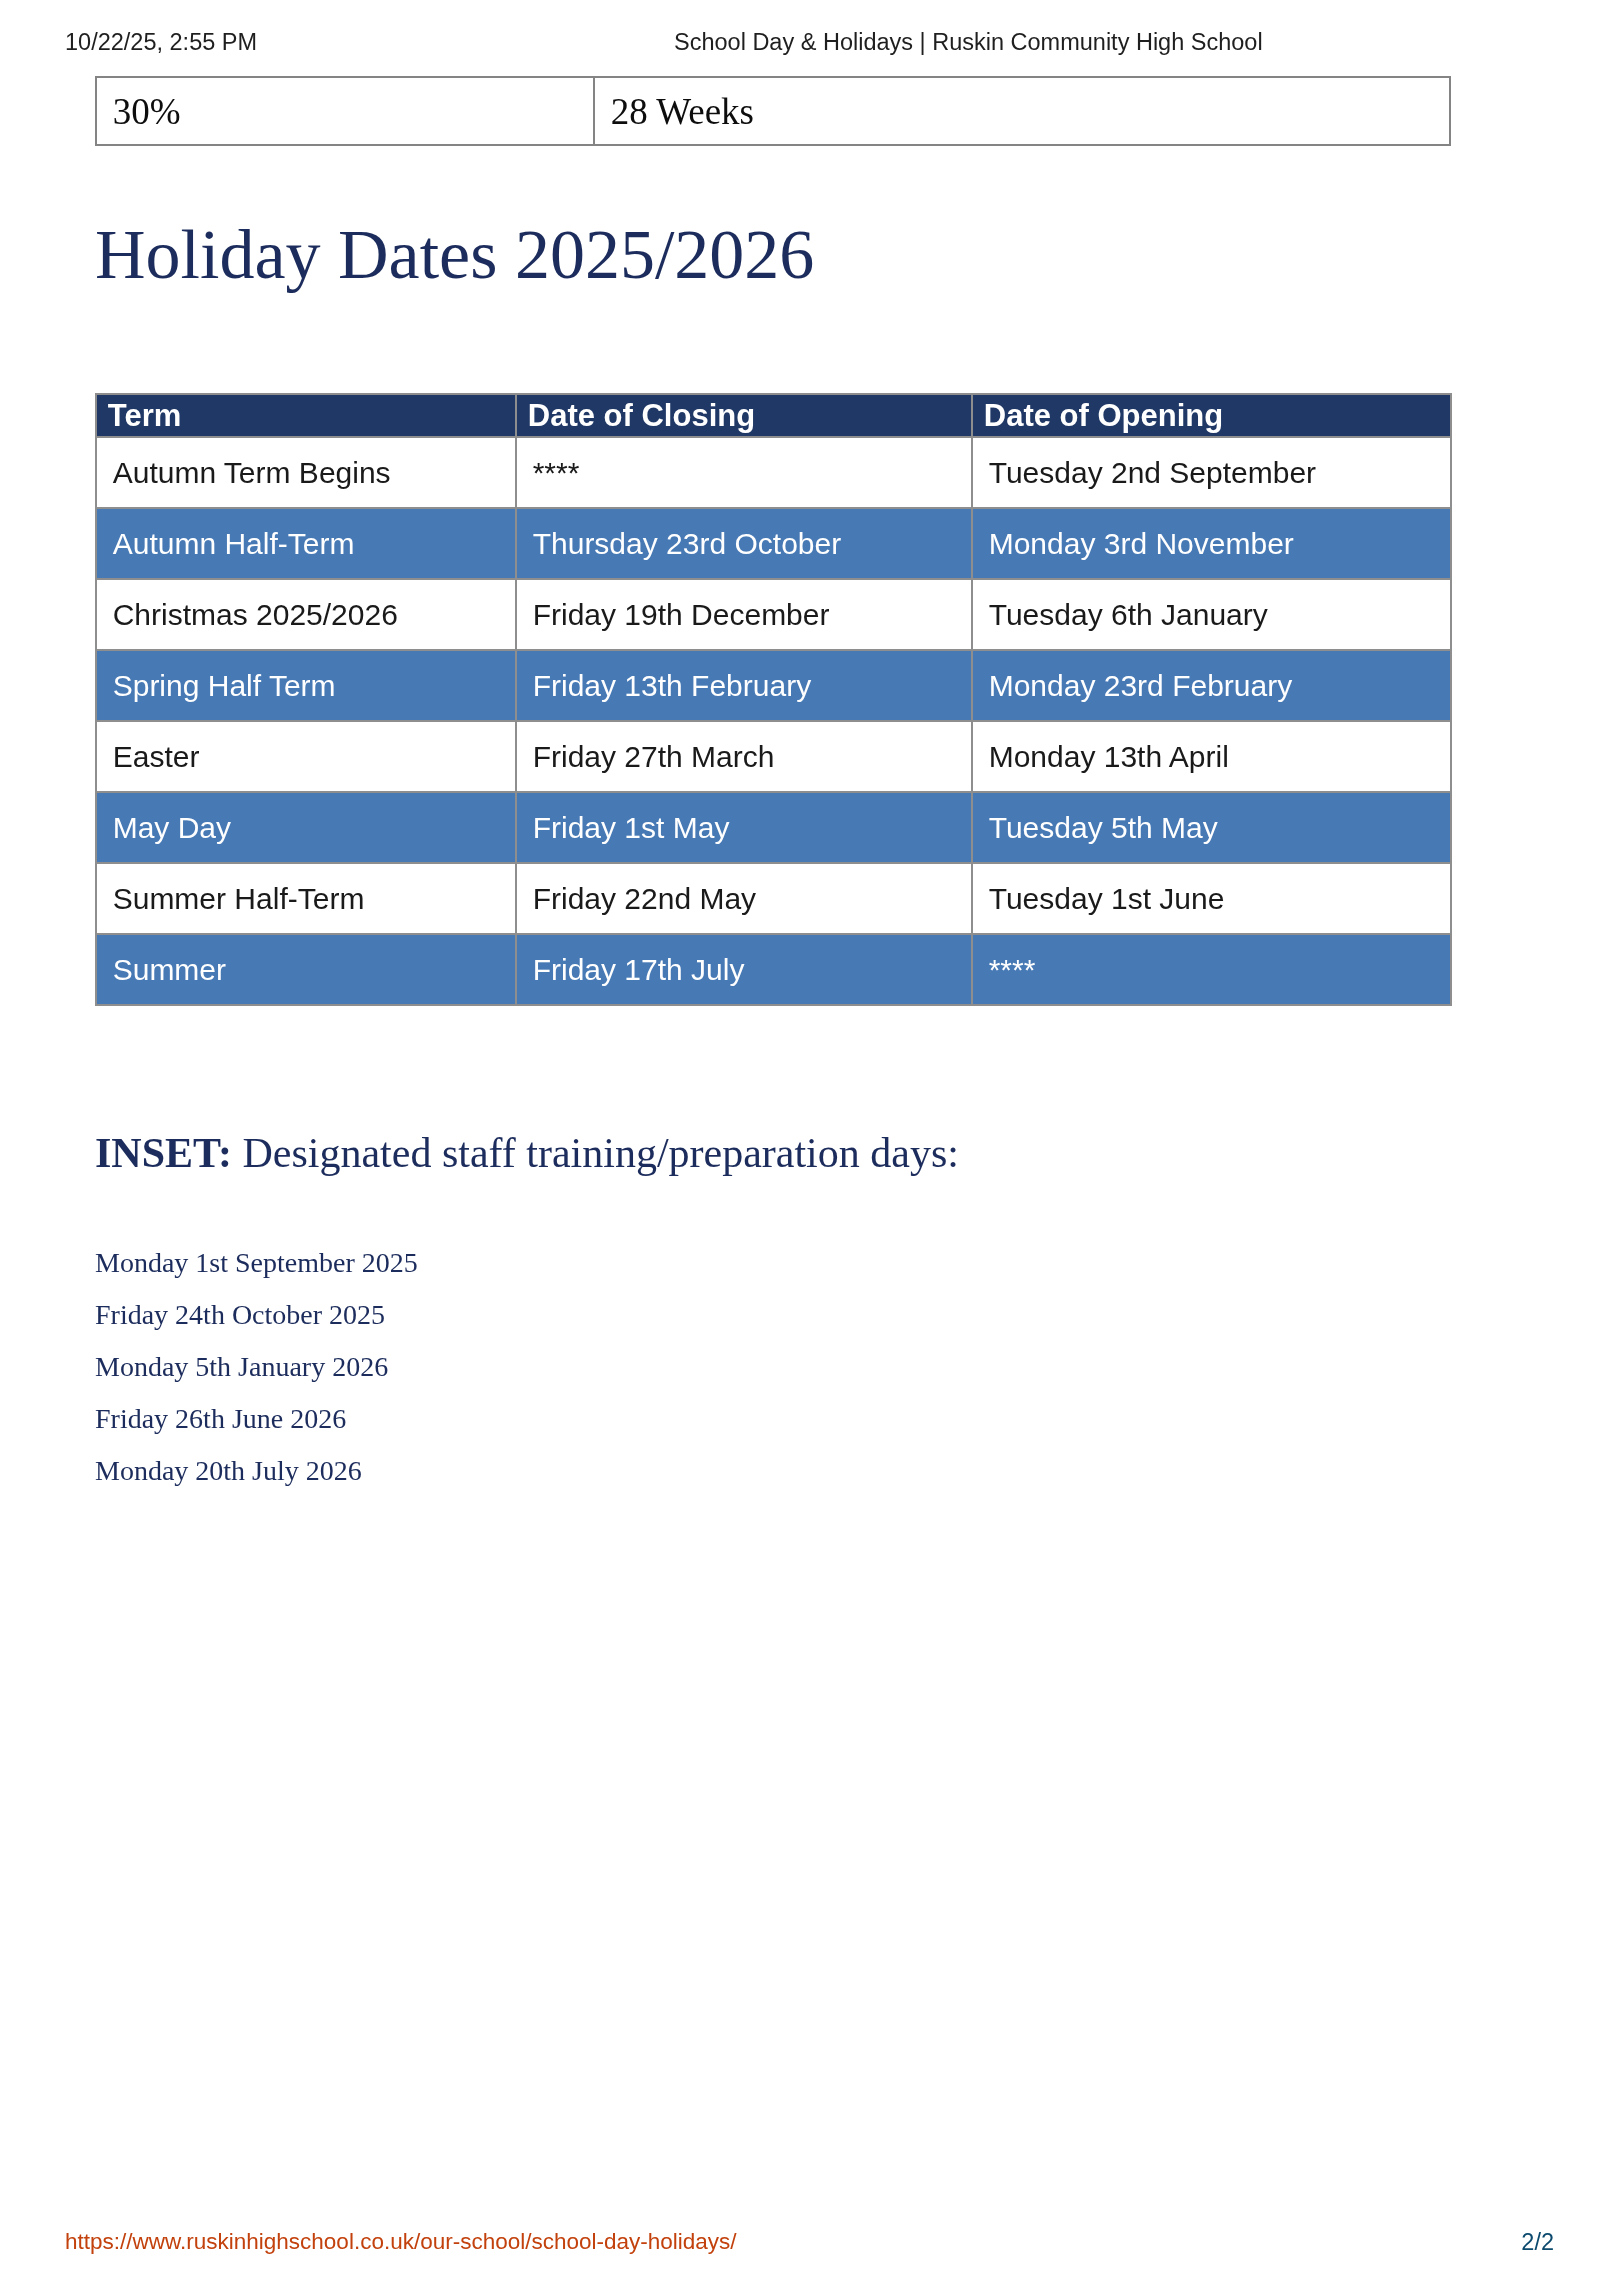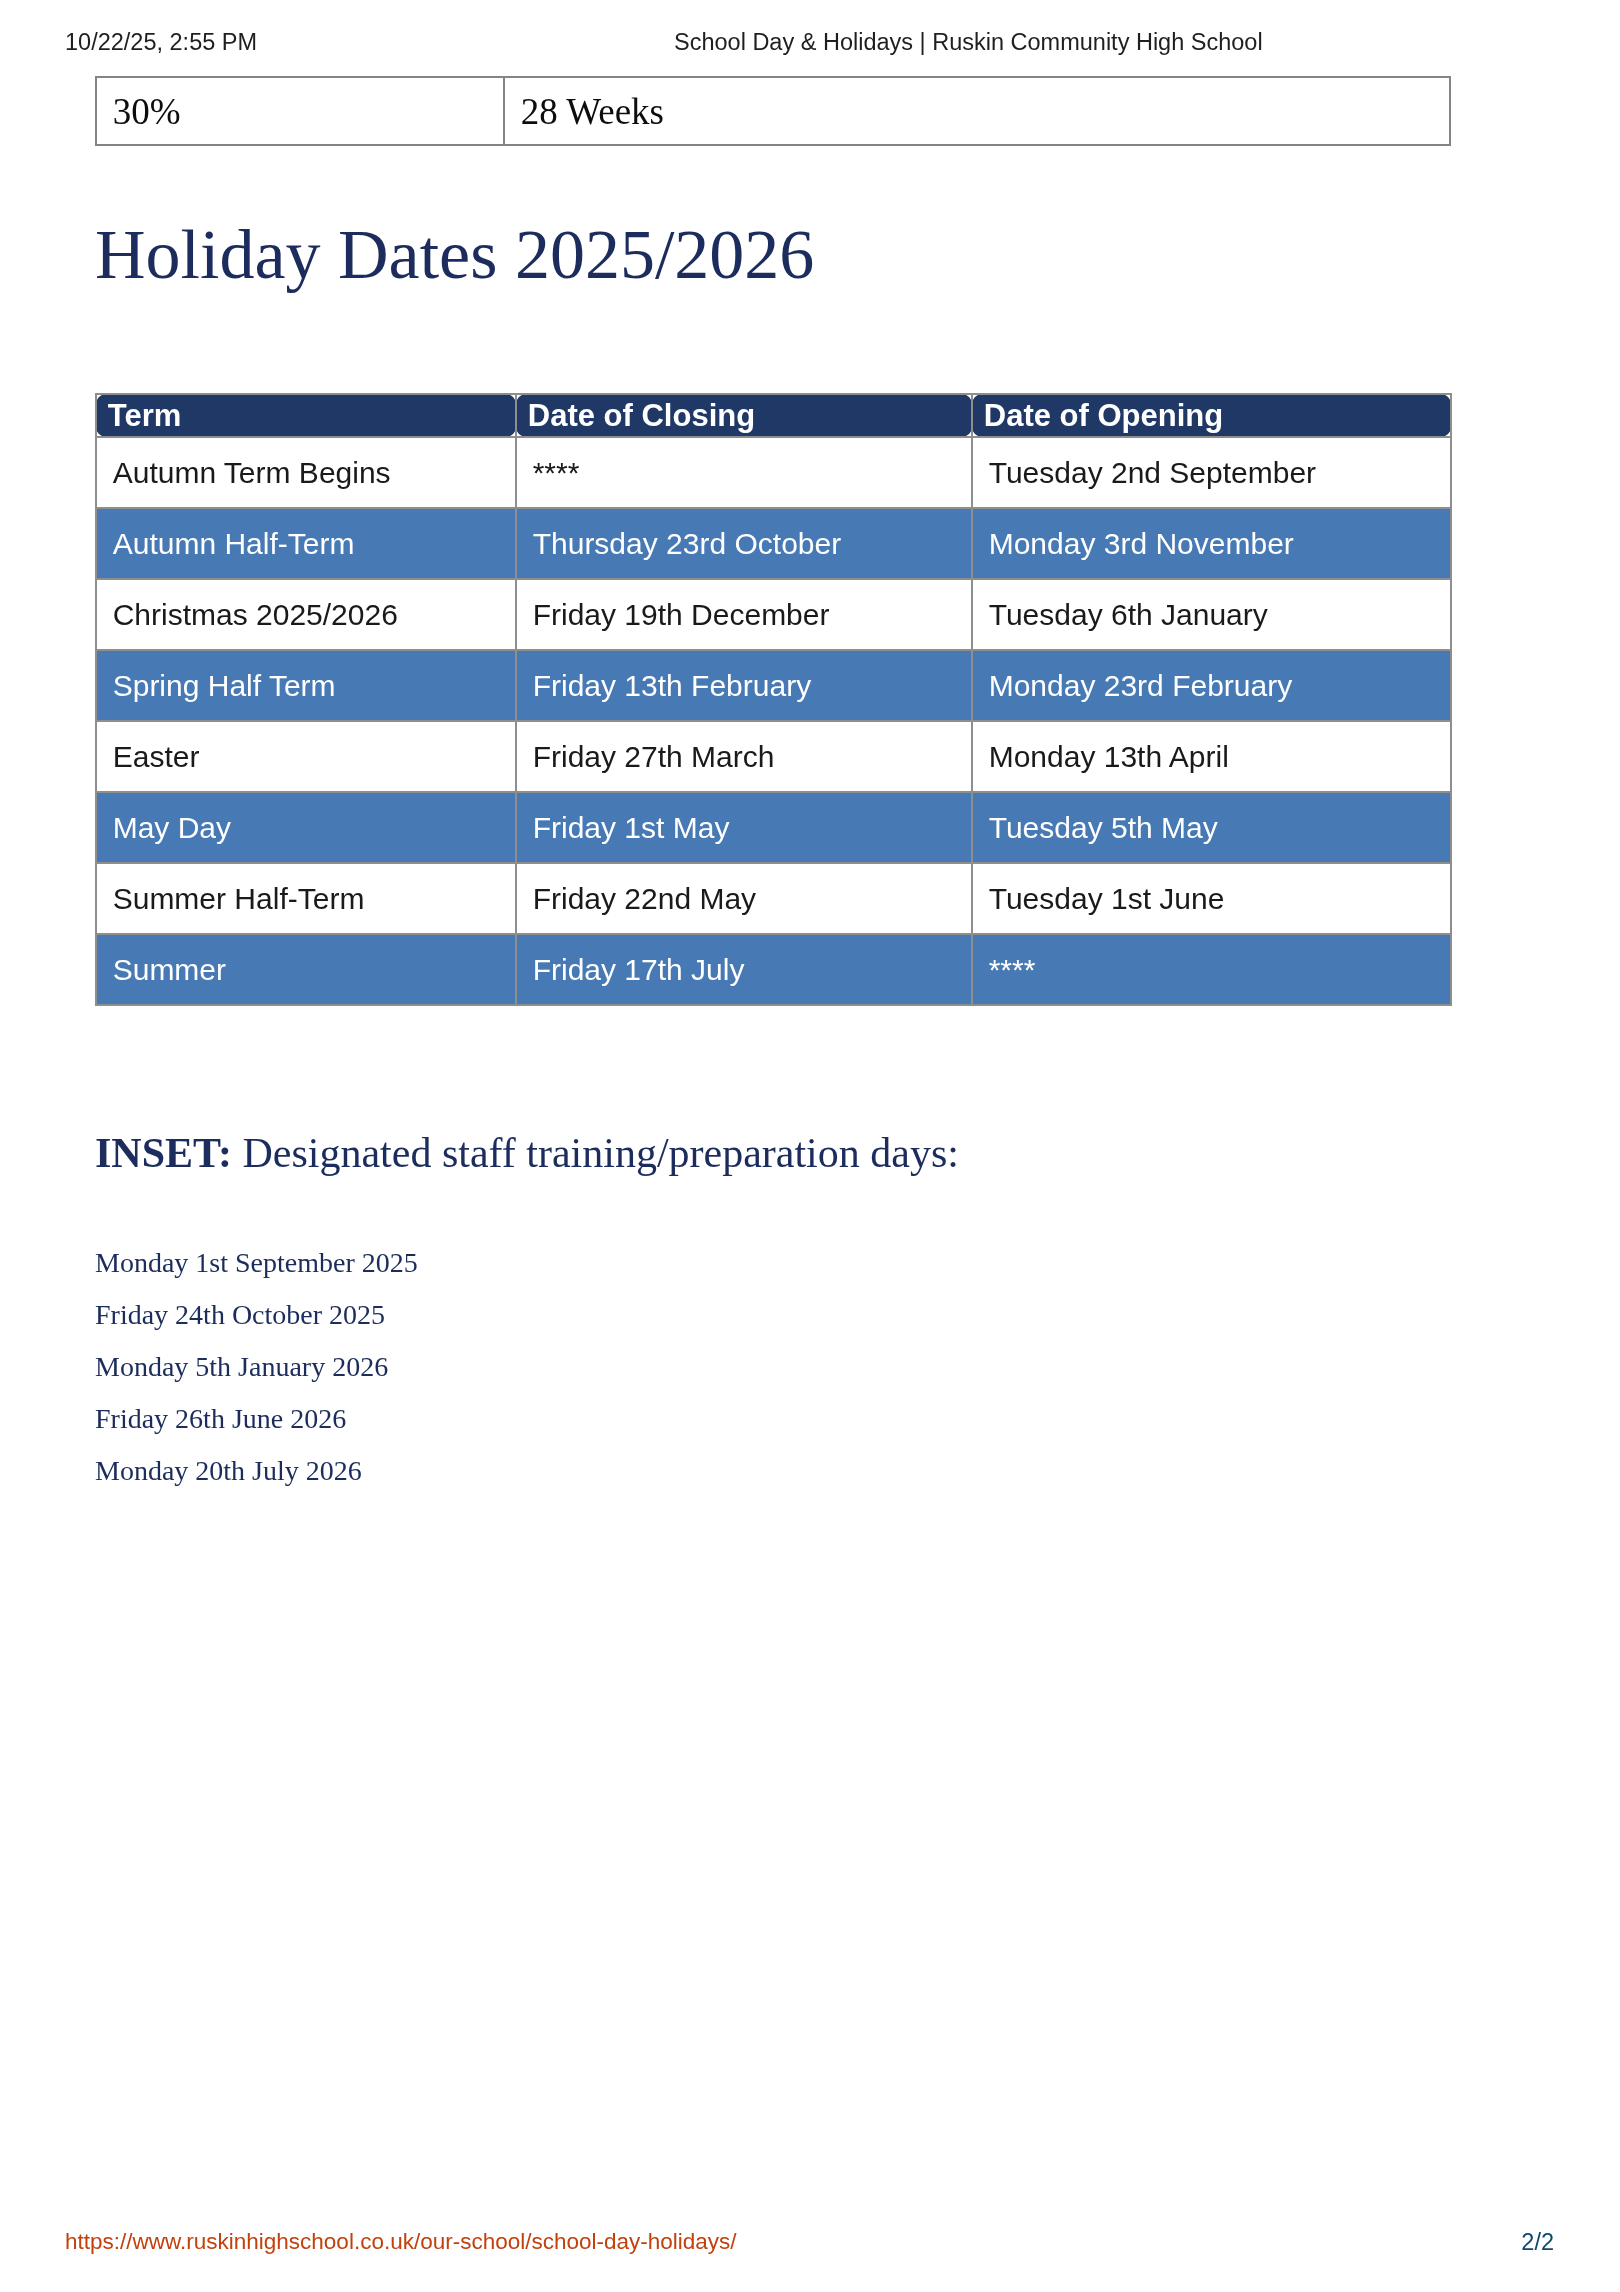--- a/index.html
+++ b/index.html
@@ -34,21 +34,21 @@
     width: 1356px; height: 70px;
     border-collapse: collapse; table-layout: fixed;
   }
   .top-table td {
     border: 2px solid #848484;
     font-family: "Liberation Serif", serif;
     font-size: 37px; color: #0d0d0d;
     padding-left: 15.7px; vertical-align: middle;
     background: #ffffff;
   }
-  .top-table td.c1 { width: 408px; }
+  .top-table td.c1 { width: 498px; }
 
   
   h1.holiday-heading {
     position: absolute; left: 95px; top: 220px;
     font-family: "Liberation Serif", serif;
     font-weight: 400;
     font-size: 70px; line-height: 1;
     color: #1c2c5c;
     white-space: nowrap;
   }
@@ -60,21 +60,21 @@
     border-collapse: collapse; table-layout: fixed;
   }
   .holiday-table th, .holiday-table td {
     border: 2.9px solid #8e8e8e;
     text-align: left; vertical-align: middle;
     white-space: nowrap;
   }
   .holiday-table th {
     background: #203866; color: #ffffff;
     font-size: 31px; font-weight: 700;
-    height: 43px; padding-left: 10.8px; border-radius: 10px;
+    height: 43px; padding-left: 10.8px;
   }
   .holiday-table td {
     font-size: 30px;
     height: 71px; padding-left: 15.7px;
   }
   .holiday-table tr.plain td { background: #ffffff; color: #1a1a1a; }
   .holiday-table tr.band  td { background: #4779b5; color: #ffffff; }
   .col-term    { width: 420px; }
   .col-closing { width: 456px; }
   .col-opening { width: 479px; }

